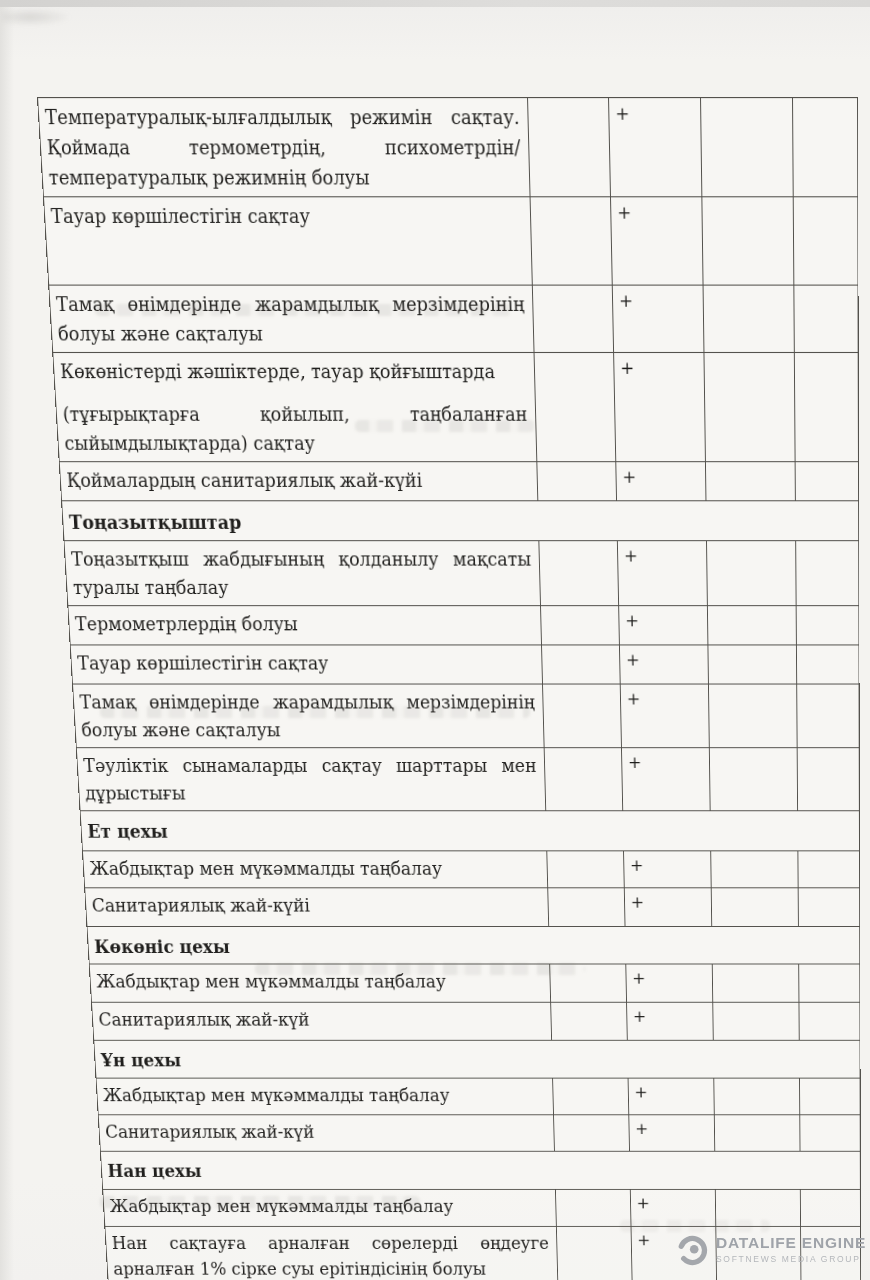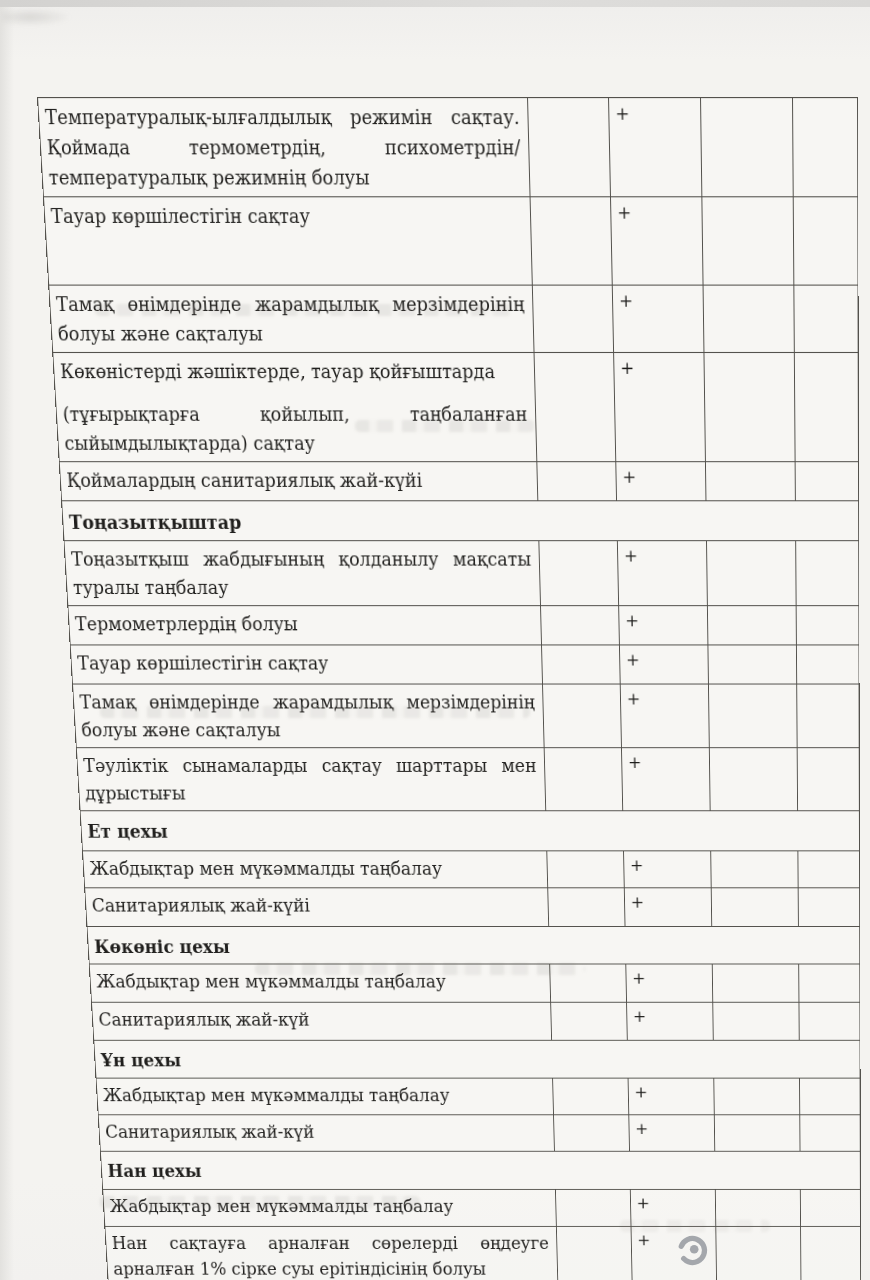--- a/index.html
+++ b/index.html
@@ -311,14 +311,18 @@
   <div class="smudge" style="left:100px;top:1196px;width:320px"></div>
   <div class="smudge" style="left:620px;top:1220px;width:150px;opacity:.6"></div>
 
   <div class="watermark">
     <span>
       <svg width="33" height="33" viewBox="0 0 33 33" aria-hidden="true">
         <circle cx="16.5" cy="16.5" r="12" fill="none" stroke="#a4a7ac" stroke-width="5.2" stroke-dasharray="62 14" stroke-linecap="round" transform="rotate(200 16.5 16.5)"></circle>
         <circle cx="18.2" cy="15.2" r="4.3" fill="#a4a7ac"></circle>
       </svg>
     </span>
+    <span>
+      <div class="wm-title">DATALIFE ENGINE</div>
+      <div class="wm-sub">SOFTNEWS MEDIA GROUP</div>
+    </span>
   </div>
 </div>
 
 </body></html>

